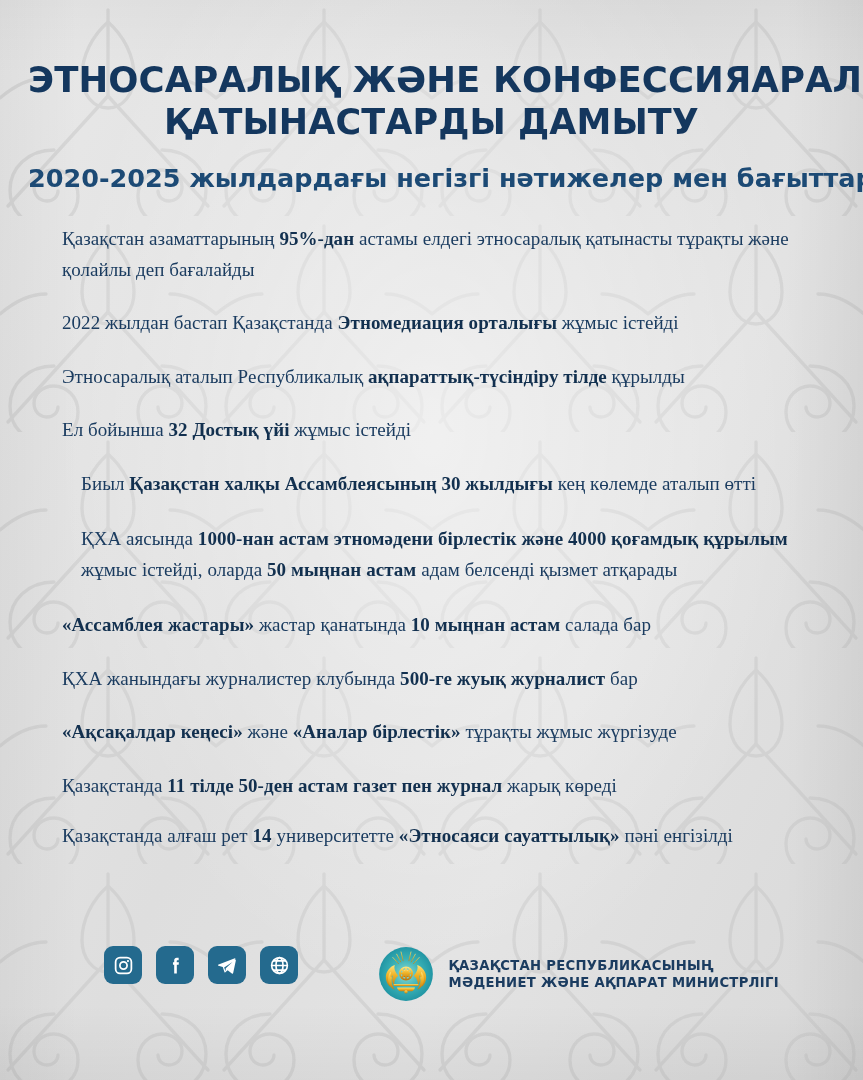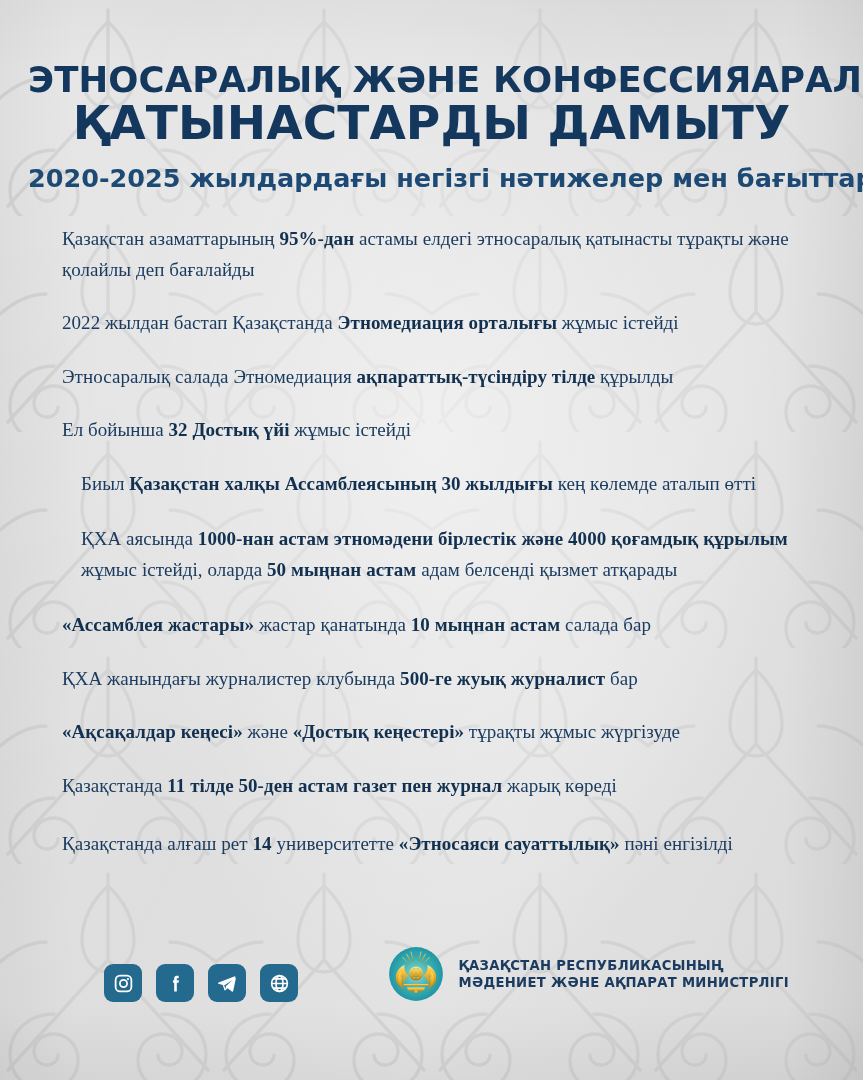--- a/index.html
+++ b/index.html
@@ -65,21 +65,21 @@
   }
   .title-line {
     font-family:"DejaVu Sans", sans-serif;
     font-weight:700;
     font-size:35.5px;
     line-height:43px;
     letter-spacing:.1px;
     color:#14375e;
     white-space:nowrap;
   }
-  .title-line.l2 { font-size:47px; }
+  .title-line.l2 { font-size:35px; }
 
   .subtitle {
     margin-top:18px;
     font-family:"DejaVu Sans", sans-serif;
     font-weight:700;
     font-size:25.5px;
     line-height:32px;
     color:#1c4a75;
     white-space:nowrap;
   }
@@ -98,32 +98,32 @@
     text-align:left;
     letter-spacing:.05px;
   }
   .fact:last-child { margin-bottom:0; }
   .fact b {
     font-weight:700;
     color:#12304f;
   }
 
   
-  .fact.g-sm { margin-bottom:28px; }
+  .fact.g-sm { margin-bottom:20px; }
   .fact.g-md { margin-bottom:23px; }
   .fact.g-lg { margin-bottom:25px;margin-left:19px; }
 
   
   .footer {
     position:absolute;
     left:0;
-    right:8px;
+    right:18px;
     bottom:78px;
     display:flex;
-    align-items:flex-end;
+    align-items:flex-start;
     padding:0 66px 0 104px;
   }
   .socials {
     display:flex;
     gap:14px;
     align-items:center;
   }
   .social {
     width:38px;
     height:38px;
@@ -187,27 +187,27 @@
 
     <div class="header">
       <div class="title-line l1">ЭТНОСАРАЛЫҚ ЖӘНЕ КОНФЕССИЯАРАЛЫҚ</div>
       <div class="title-line l2">ҚАТЫНАСТАРДЫ ДАМЫТУ</div>
       <div class="subtitle">2020-2025 жылдардағы негізгі нәтижелер мен бағыттар</div>
     </div>
 
     <div class="facts" id="facts">
         <div class="fact g-md"><span>Қазақстан азаматтарының </span><b>95%-дан</b><span> астамы елдегі этносаралық қатынасты тұрақты және қолайлы деп бағалайды</span></div>
         <div class="fact g-md"><span>2022 жылдан бастап Қазақстанда </span><b>Этномедиация орталығы</b><span> жұмыс істейді</span></div>
-        <div class="fact g-md"><span>Этносаралық салада Этномедиация </span><b>ақпараттық-түсіндіру тілде</b><span> құрылды</span></div>
+        <div class="fact g-md"><span>Этносаралық аталып Республикалық </span><b>ақпараттық-түсіндіру тілде</b><span> құрылды</span></div>
         <div class="fact g-md"><span>Ел бойынша </span><b>32 Достық үйі</b><span> жұмыс істейді</span></div>
         <div class="fact g-lg"><span>Биыл </span><b>Қазақстан халқы Ассамблеясының 30 жылдығы</b><span> кең көлемде аталып өтті</span></div>
         <div class="fact g-lg"><span>ҚХА аясында </span><b>1000-нан астам этномәдени бірлестік және 4000 қоғамдық құрылым</b><span> жұмыс істейді, оларда </span><b>50 мыңнан астам</b><span> адам белсенді қызмет атқарады</span></div>
         <div class="fact g-md"><b>«Ассамблея жастары»</b><span> жастар қанатында </span><b>10 мыңнан астам</b><span> салада бар</span></div>
         <div class="fact g-md"><span>ҚХА жанындағы журналистер клубында </span><b>500-ге жуық журналист</b><span> бар</span></div>
-        <div class="fact g-md"><b>«Ақсақалдар кеңесі»</b><span> және </span><b>«Достық кеңестері»</b><span> тұрақты жұмыс жүргізуде</span></div>
+        <div class="fact g-md"><b>«Ақсақалдар кеңесі»</b><span> және </span><b>«Аналар бірлестік»</b><span> тұрақты жұмыс жүргізуде</span></div>
         <div class="fact g-sm"><span>Қазақстанда </span><b>11 тілде 50-ден астам газет пен журнал</b><span> жарық көреді</span></div>
         <div class="fact "><span>Қазақстанда алғаш рет </span><b>14</b><span> университетте </span><b>«Этносаяси сауаттылық»</b><span> пәні енгізілді</span></div>
       </div>
 
     <div class="footer">
 
       <div class="socials">
 
         <a class="social" href="#">
           <svg width="21" height="21" viewBox="0 0 24 24" fill="none" stroke="currentColor" stroke-width="2">

